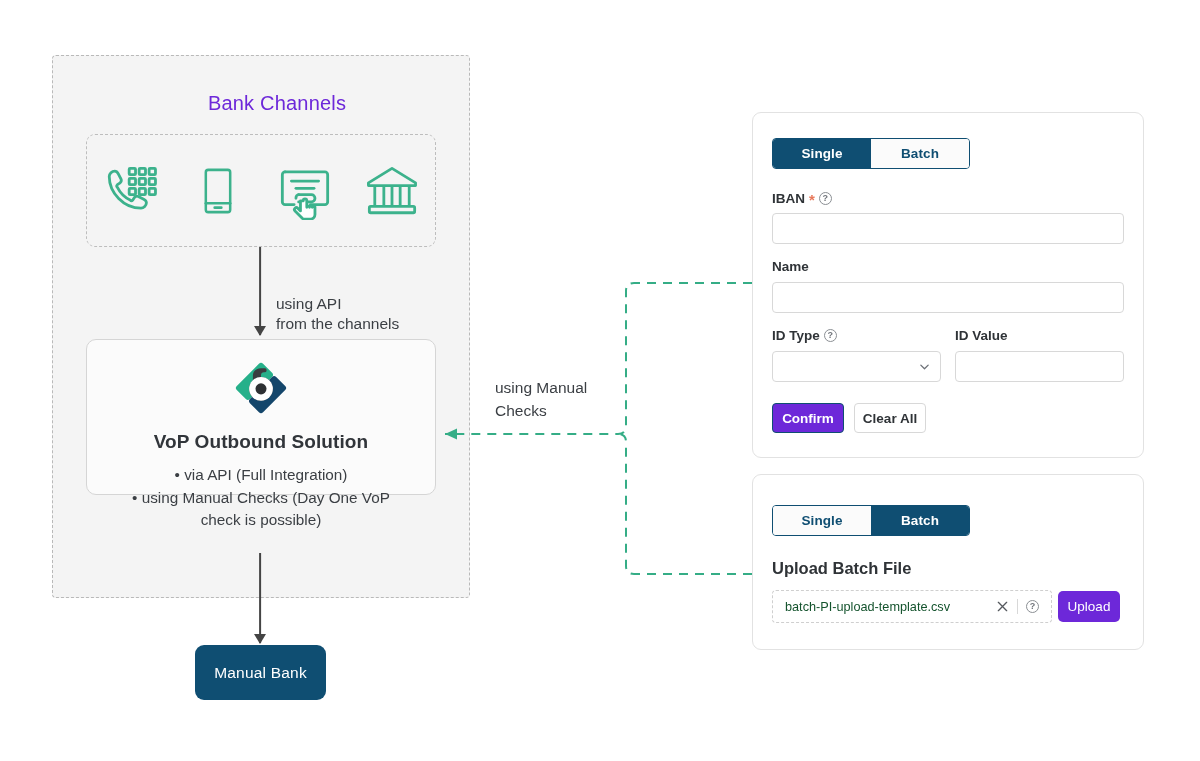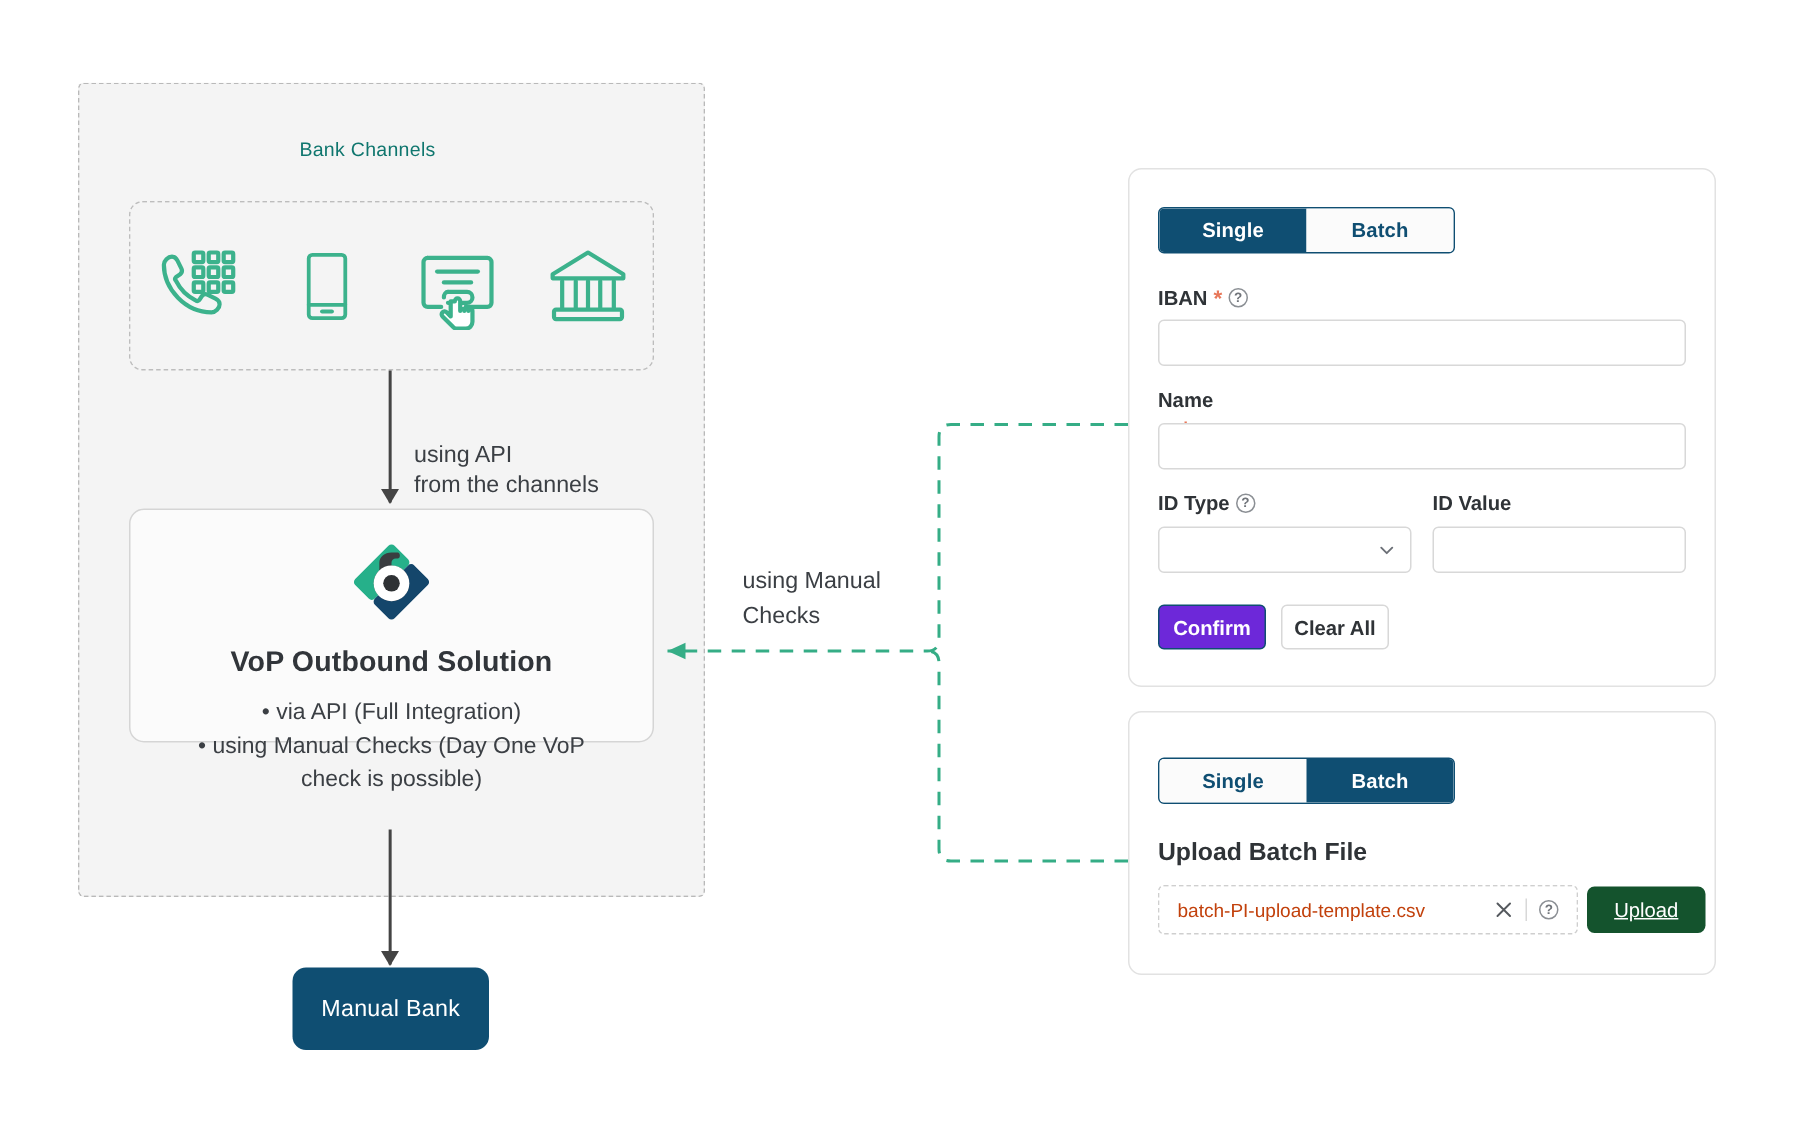--- a/index.html
+++ b/index.html
@@ -13,23 +13,23 @@
 
   
   .outer-box {
     position: absolute;
     left: 52px; top: 55px; width: 418px; height: 543px;
     background: #f4f4f4;
     border: 1.6px dashed #b9b9b9;
     border-radius: 4px;
   }
   .bank-channels-title {
-    position: absolute; left: 36px; top: 92px; width: 418px;
+    position: absolute; left: 68px; top: 92px; width: 418px;
     text-align: center;
-    font-size: 13px; color: #0f766e; font-weight: 400;
+    font-size: 20px; color: #6d28d9; font-weight: 400;
     letter-spacing: 0.2px;
   }
 
   .icons-box {
     position: absolute;
     left: 86px; top: 134px; width: 350px; height: 113px;
     border: 1.6px dashed #bdbdbd;
     border-radius: 9px;
     display: flex; align-items: center; justify-content: space-around;
   }
@@ -134,28 +134,28 @@
 
   .upload-title {
     position:absolute; left:772px; top:559px;
     font-size:16.5px; font-weight:700; color:#2f3337;
   }
   .file-chip {
     position:absolute; left:772px; top:590px; width:280px; height:33px;
     border:1.3px dashed #cfcfcf; border-radius:4px;
     display:flex; align-items:center; padding:0 12px; gap:8px;
   }
-  .file-name { font-size:12.7px; color:#c2410c; flex:1; white-space:nowrap; }
+  .file-name { font-size:12.7px; color:#14532d; flex:1; white-space:nowrap; }
   .x-icon { width:13px; height:13px; color:#55595e; }
   .chip-div { width:1px; height:15px; background:#d8d8d8; }
   .btn-upload {
-    position:absolute; left:1058px; top:591px; width:79px; height:31px;
-    background:#14532d; color:#ffffff; border-radius:5px;
+    position:absolute; left:1058px; top:591px; width:62px; height:31px;
+    background:#6d28d9; color:#ffffff; border-radius:5px;
     display:flex; align-items:center; justify-content:center;
-    font-size:13.5px; font-weight:400;text-decoration:underline;
+    font-size:13.5px; font-weight:400;
   }
 </style>
 </head>
 <body>
 
 <div id="stage">
 
   <div class="outer-box"></div>
   <div class="bank-channels-title">Bank Channels</div>
 

